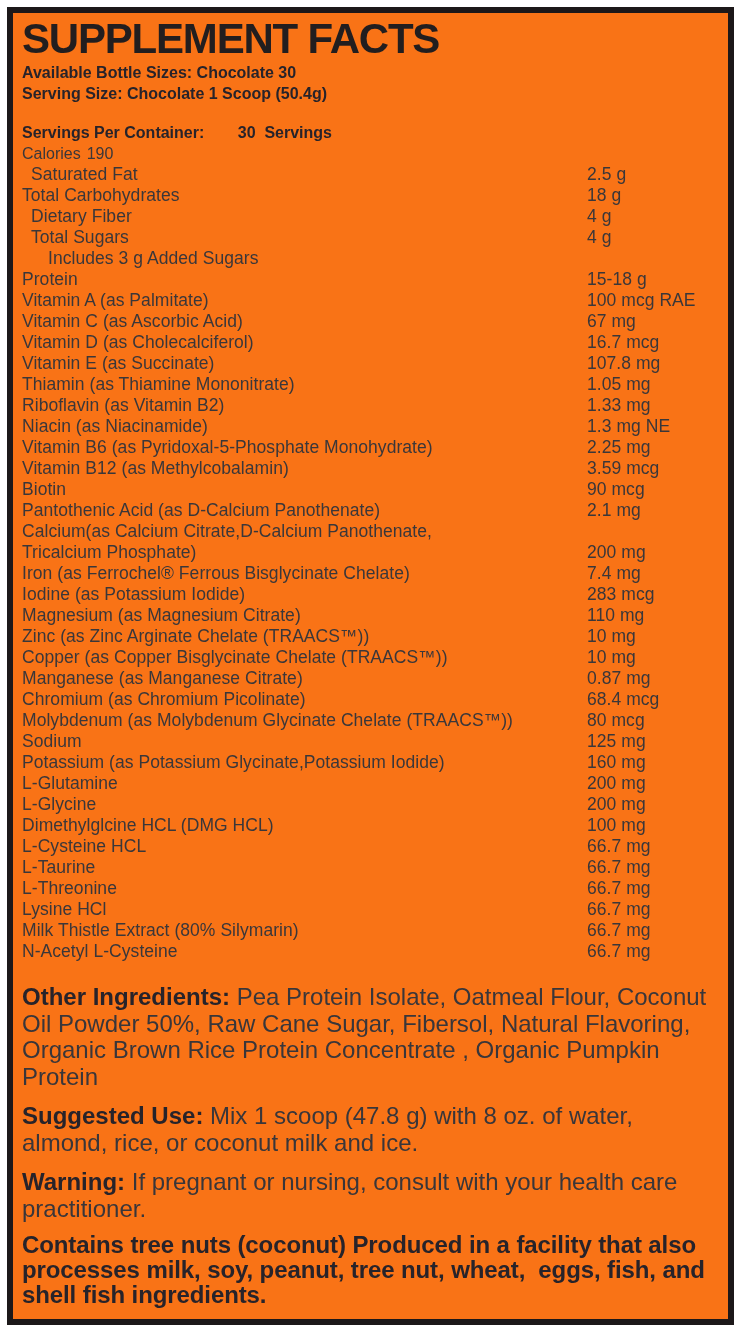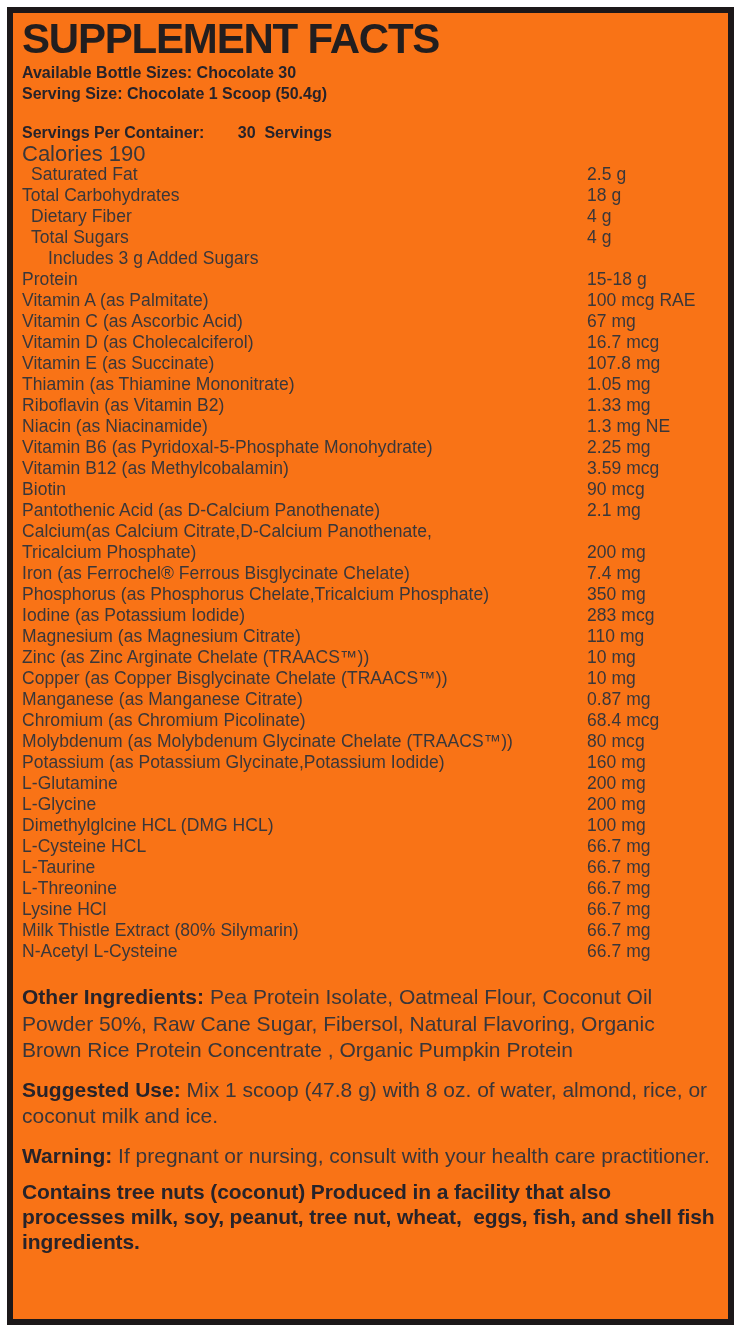--- a/index.html
+++ b/index.html
@@ -30,40 +30,40 @@
     font-size: 16px;
     font-weight: 700;
     line-height: 21px;
     color: #27232a;
   }
   .pre { white-space: pre-wrap; margin-left: 29px; }
   .gap-lg { height: 18px; }
   .rows-block { margin-top: 0; }
   .calories-line {
     display: flex; gap: 6px;
-    font-size: 22px; font-weight: 400;
+    font-size: 16px; font-weight: 400;
     line-height: 21px; color: #3a373a;
   }
   .row {
     display: grid;
     grid-template-columns: 1fr 132px;
     align-items: end;
     font-size: 17.5px;
     font-weight: 400;
     line-height: 21px;
     color: #3a373a;
     letter-spacing: 0.05px;
   }
   .row-name { white-space: pre-line; }
   .row.i1 .row-name { padding-left: 9px; }
   .row.i2 .row-name { padding-left: 26px; }
   .row-value { white-space: nowrap; }
   .paras { margin-top: 22px; }
   .para {
-    font-size: 21px;
+    font-size: 24px;
     font-weight: 400;
     line-height: 26.5px;
     color: #39363a;
     margin: 0 0 13px 0;
   }
   .para b, .lead { font-weight: 700; color: #27232a; }
   .para.warning { margin-top: 10px; margin-bottom: 10px; }
   .para.allergen {
     font-weight: 700;
     color: #27232a;
@@ -164,24 +164,20 @@
         <div class="row">
     <span class="row-name">Calcium(as Calcium Citrate,D-Calcium Panothenate,
 Tricalcium Phosphate)</span>
     <span class="row-value">200 mg</span>
   </div>
         <div class="row">
     <span class="row-name">Iron (as Ferrochel® Ferrous Bisglycinate Chelate)</span>
     <span class="row-value">7.4 mg</span>
   </div>
         <div class="row">
-    <span class="row-name">Phosphorus (as Phosphorus Chelate,Tricalcium Phosphate)</span>
-    <span class="row-value">350 mg</span>
-  </div>
-        <div class="row">
     <span class="row-name">Iodine (as Potassium Iodide)</span>
     <span class="row-value">283 mcg</span>
   </div>
         <div class="row">
     <span class="row-name">Magnesium (as Magnesium Citrate)</span>
     <span class="row-value">110 mg</span>
   </div>
         <div class="row">
     <span class="row-name">Zinc (as Zinc Arginate Chelate (TRAACS™))</span>
     <span class="row-value">10 mg</span>
@@ -196,20 +192,24 @@
   </div>
         <div class="row">
     <span class="row-name">Chromium (as Chromium Picolinate)</span>
     <span class="row-value">68.4 mcg</span>
   </div>
         <div class="row">
     <span class="row-name">Molybdenum (as Molybdenum Glycinate Chelate (TRAACS™))</span>
     <span class="row-value">80 mcg</span>
   </div>
         <div class="row">
+    <span class="row-name">Sodium</span>
+    <span class="row-value">125 mg</span>
+  </div>
+        <div class="row">
     <span class="row-name">Potassium (as Potassium Glycinate,Potassium Iodide)</span>
     <span class="row-value">160 mg</span>
   </div>
         <div class="row">
     <span class="row-name">L-Glutamine</span>
     <span class="row-value">200 mg</span>
   </div>
         <div class="row">
     <span class="row-name">L-Glycine</span>
     <span class="row-value">200 mg</span>

